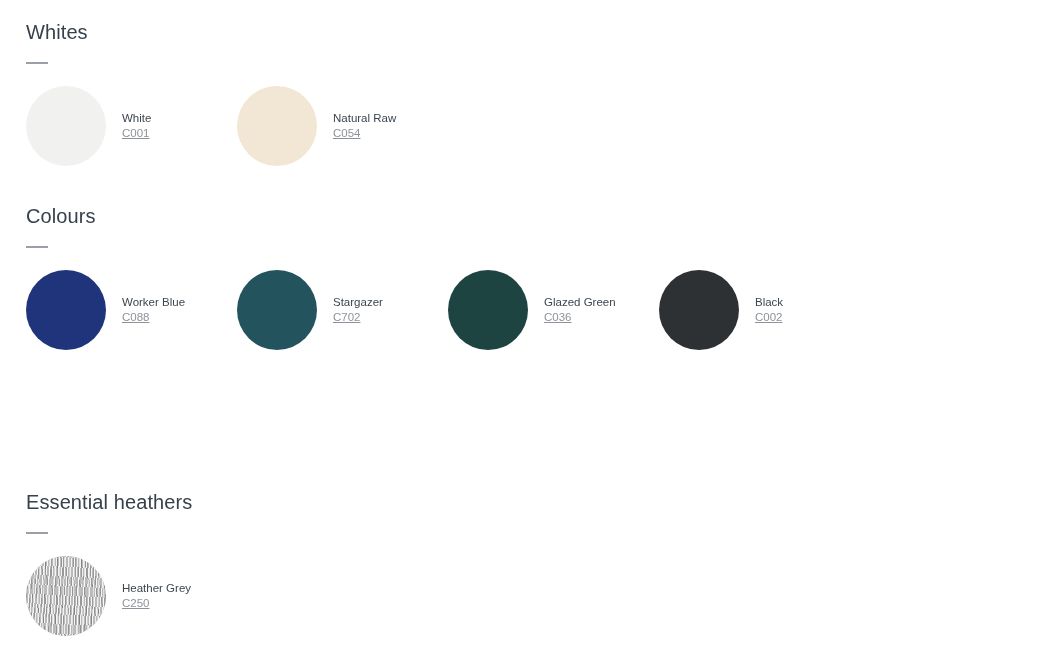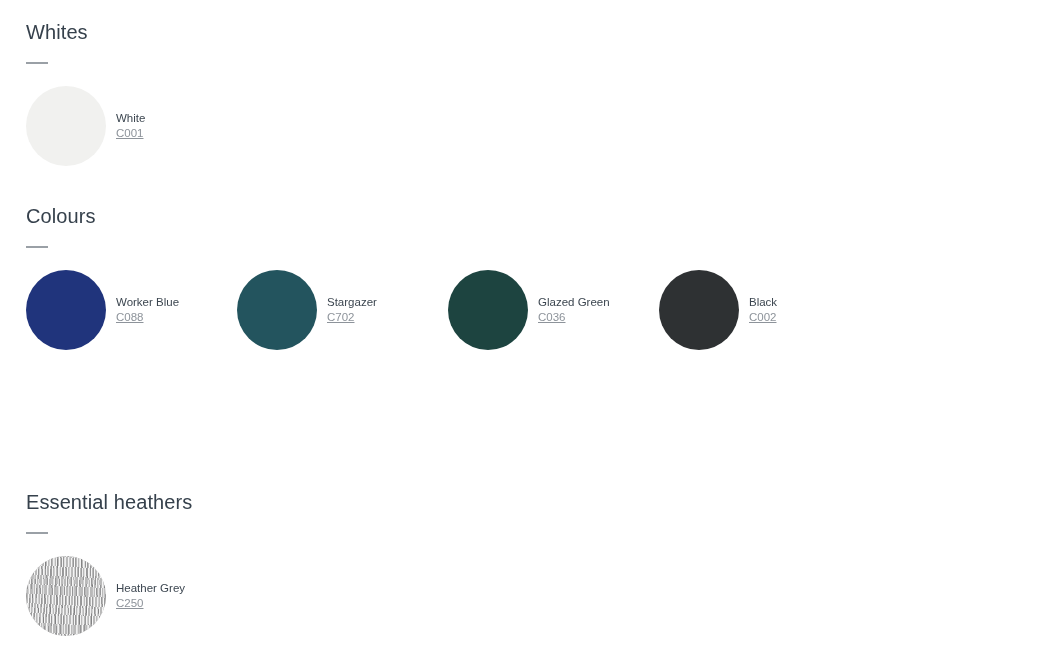--- a/index.html
+++ b/index.html
@@ -52,21 +52,21 @@
   }
 
   .swatch-circle {
     width: 80px;
     height: 80px;
     border-radius: 50%;
     flex: 0 0 80px;
   }
 
   .swatch-text {
-    margin-left: 10px;
+    margin-left: 16px;
     line-height: 14px;
     padding-bottom: 1px;
   }
 
   .swatch-name {
     display: block;
     font-size: 11.5px;
     color: #3c4650;
     line-height: 15px;
     white-space: nowrap;
@@ -129,20 +129,27 @@
     <div class="swatch-grid grid-offset">
 
       <div class="swatch">
         <div class="swatch-circle" style="background:#f1f1ef"></div>
         <div class="swatch-text">
           <span class="swatch-name">White</span>
           <span class="swatch-code">C001</span>
         </div>
       </div>
 
+      <div class="swatch">
+        <div class="swatch-circle" style="background:#f2e7d4"></div>
+        <div class="swatch-text">
+          <span class="swatch-name">Natural Raw</span>
+          <span class="swatch-code">C054</span>
+        </div>
+      </div>
 
     </div>
   </div>
 
   <div class="section" id="sec-colours">
     <div class="section-title">Colours</div>
     <div class="section-rule"></div>
     <div class="swatch-grid grid-offset">
 
 

